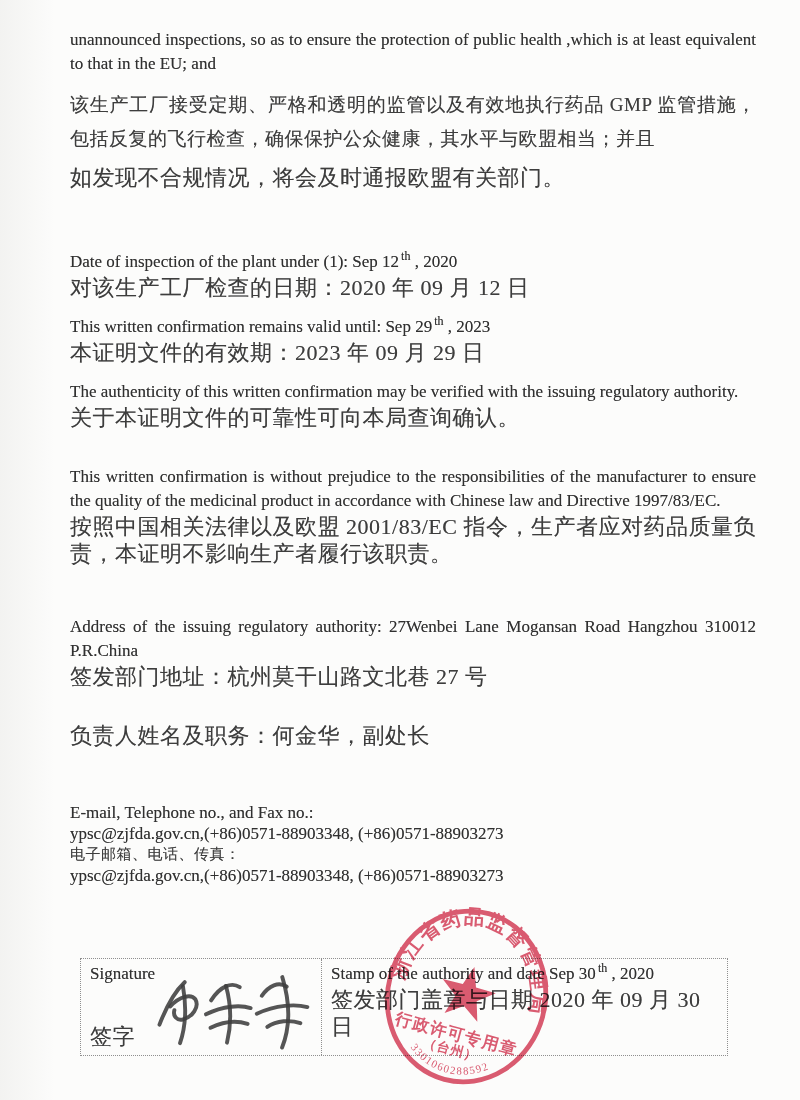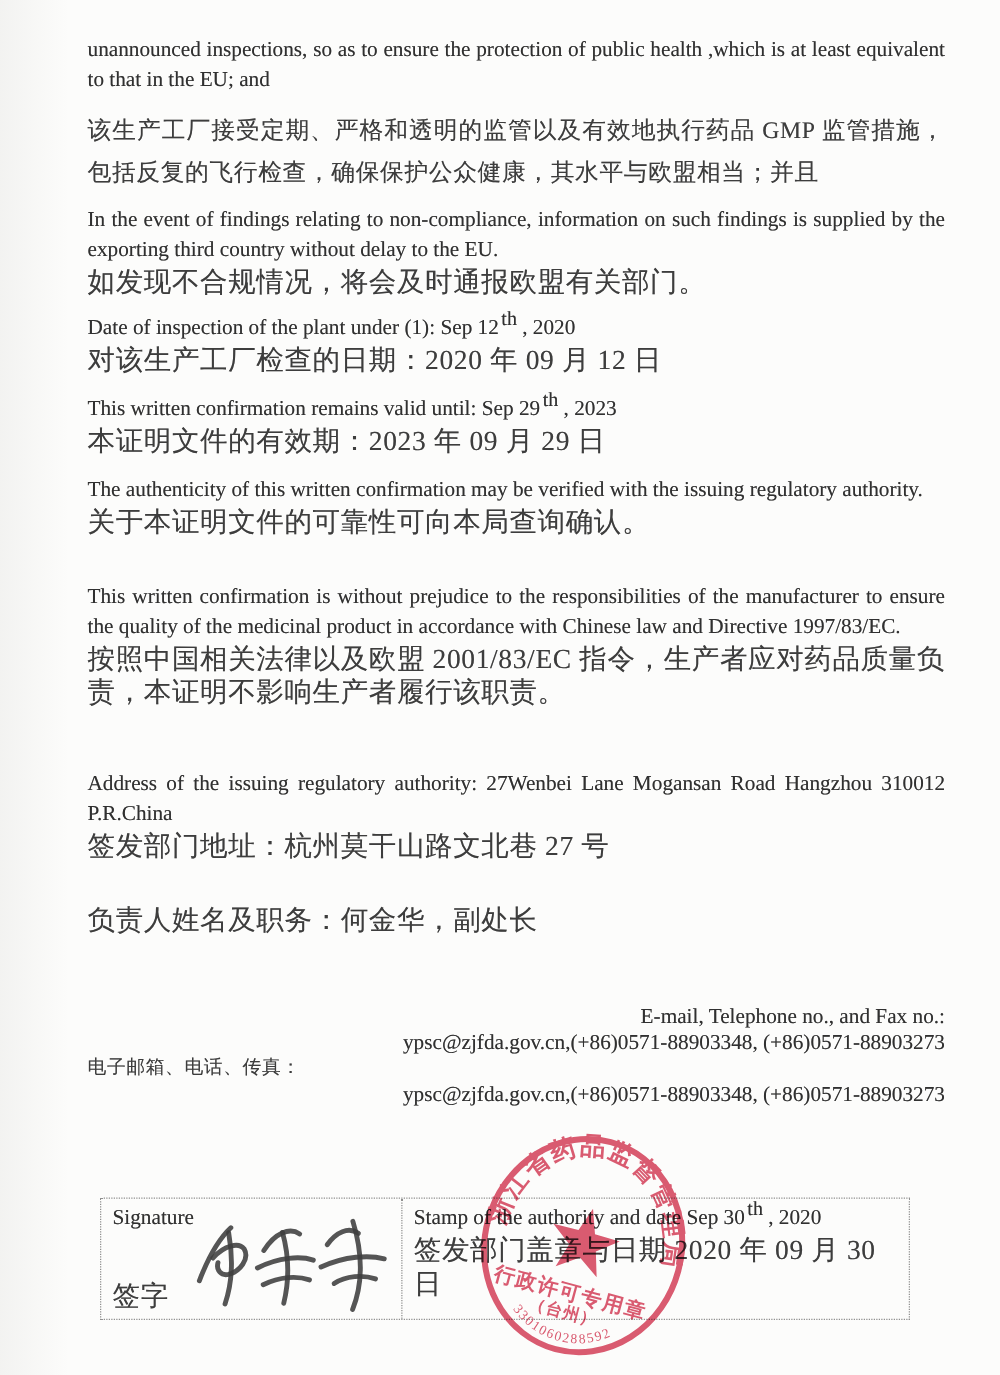--- a/index.html
+++ b/index.html
@@ -30,23 +30,23 @@
   .zhline{
     font-size:22px;line-height:27px;text-align:left;
     color:#3d3d3d;letter-spacing:.5px;
     text-shadow:0 0 .4px rgba(80,80,80,.5);
   }
   .zhpara{
     font-size:19px;line-height:34px;text-align:justify;
     color:#3d3d3d;letter-spacing:.5px;
     text-shadow:0 0 .4px rgba(80,80,80,.5);
   }
-  .contact .en{line-height:21px;text-align:right;}
+  .contact .en{line-height:21px;text-align:left;}
   .contact .zhline{line-height:21px;font-size:15px;}
-  sup.sup{font-size:16px;line-height:0;vertical-align:super;margin-left:2px;}
+  sup.sup{font-size:12px;line-height:0;vertical-align:super;margin-left:2px;}
   
   .sigtable{
     position:absolute;left:80px;top:958px;width:648px;height:98px;
     border:1px dotted #8f8f8f;
     display:flex;box-sizing:border-box;
   }
   .cell{position:relative;box-sizing:border-box;padding:3px 9px;}
   .cell.left{width:241px;border-right:1px dotted #8f8f8f;}
   .cell.right{flex:1;}
   .cell .en{text-align:left;}
@@ -72,21 +72,20 @@
 
 <div class="page">
 
   <div class="para" style="top:28px">
     <div class="en">unannounced inspections, so as to ensure the protection of public health ,which is at least equivalent to that in the EU; and</div>
   </div>
 
   <div class="para zhpara" style="top:88px">该生产工厂接受定期、严格和透明的监管以及有效地执行药品 GMP 监管措施，包括反复的飞行检查，确保保护公众健康，其水平与欧盟相当；并且</div>
 
   <div class="para" style="top:164px">
-    <div class="en">In the event of findings relating to non-compliance, information on such findings is supplied by the exporting third country without delay to the EU.</div>
     <div class="zhline">如发现不合规情况，将会及时通报欧盟有关部门。</div>
   </div>
 
   <div class="para" style="top:250px">
     <div class="en single"><span>Date of inspection of the plant under (1): Sep 12</span><sup class="sup">th</sup><span> , 2020</span></div>
     <div class="zhline">对该生产工厂检查的日期：2020 年 09 月 12 日</div>
   </div>
 
   <div class="para" style="top:315px">
     <div class="en single"><span>This written confirmation remains valid until: Sep 29</span><sup class="sup">th</sup><span> , 2023</span></div>

